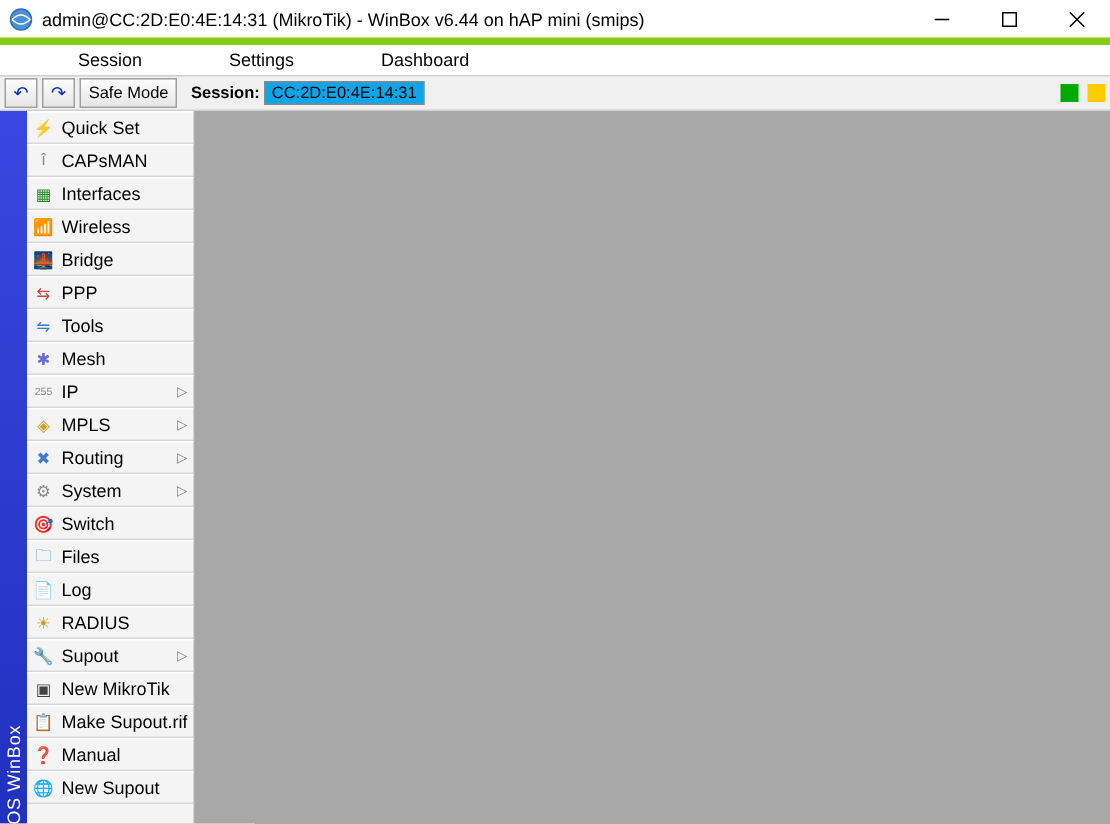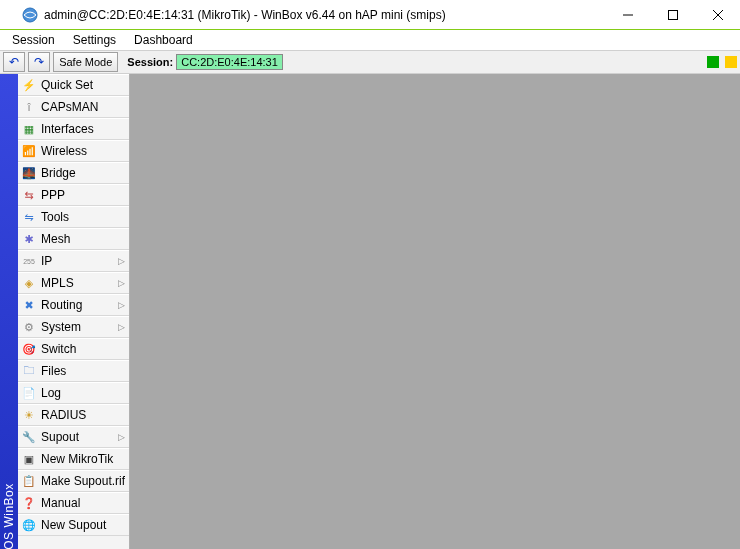--- a/index.html
+++ b/index.html
@@ -1,31 +1,31 @@
 <!DOCTYPE html>
 <html><head>
 <meta charset="utf-8">
 <style>
 * { margin: 0; padding: 0; box-sizing: border-box; font-family: "Segoe UI", Tahoma, sans-serif; font-size: 12px; }
 body { background: #fff; width: 740px; height: 549px; overflow: hidden; }
 
-.titlebar { height: 30px; display: flex; align-items: center; padding-left: 22px; background: #fff; border-bottom: 1px solid #84cc16; }
+.titlebar { height: 30px; display: flex; align-items: center; padding-left: 6px; background: #fff; border-bottom: 5px solid #84cc16; }
 .titlebar .logo { width: 16px; height: 16px; margin-right: 6px; display:flex; align-items:center; justify-content:center;}
 .titlebar .title { flex: 1; color: #000; font-size: 12px; }
 .winbtns { display: flex; }
 .winbtn { width: 45px; height: 29px; display: flex; align-items: center; justify-content: center; color: #000; }
 
 .menubar { height: 20px; display: flex; align-items: center; padding-left: 4px; gap: 2px; background: #fff; }
-.menubar .item { padding: 2px 8px; color: #000; }
+.menubar .item { padding: 2px 8px; color: #000; margin-left: 40px; }
 
 .toolbar { height: 24px; display: flex; align-items: center; background: #f0f0f0; border-top: 1px solid #d0d0d0; border-bottom: 1px solid #d0d0d0; padding: 0 3px; gap: 3px; }
 .tbtn { height: 20px; min-width: 22px; background: linear-gradient(#fdfdfd,#e6e6e6); border: 1px solid #a0a0a0; display:flex; align-items:center; justify-content:center; padding: 0 5px; font-size: 11px;}
 .safemode { min-width: 64px; }
 .sess-label { margin-left: 6px; font-size: 11px; font-weight: bold; }
-.sess-val { background: #86efac; border: 1px solid #888; padding: 1px 4px; font-size: 11px; }
+.sess-val { background: #0ea5e9; border: 1px solid #888; padding: 1px 4px; font-size: 11px; }
 .spacer { flex: 1; }
 .sq { width: 12px; height: 12px; margin-left: 3px; }
 .sq.green { background: #0a0; }
 .sq.lock { background: #fc0; }
 
 .workarea { display: flex; height: 475px; }
 .leftbar { width: 18px; background: #2e3fd8; background: linear-gradient(#3848e0, #2030c0); position: relative; }
 .leftbar .label { position: absolute; bottom: 6px; left: 50%; transform: translateX(-50%) rotate(-90deg); transform-origin: center; white-space: nowrap; color: #fff; font-size: 12px; letter-spacing: 0.5px;}
 
 .sidebar { width: 112px; background: #f4f4f4; border-right: 1px solid #b0b0b0; overflow-y: auto; }

